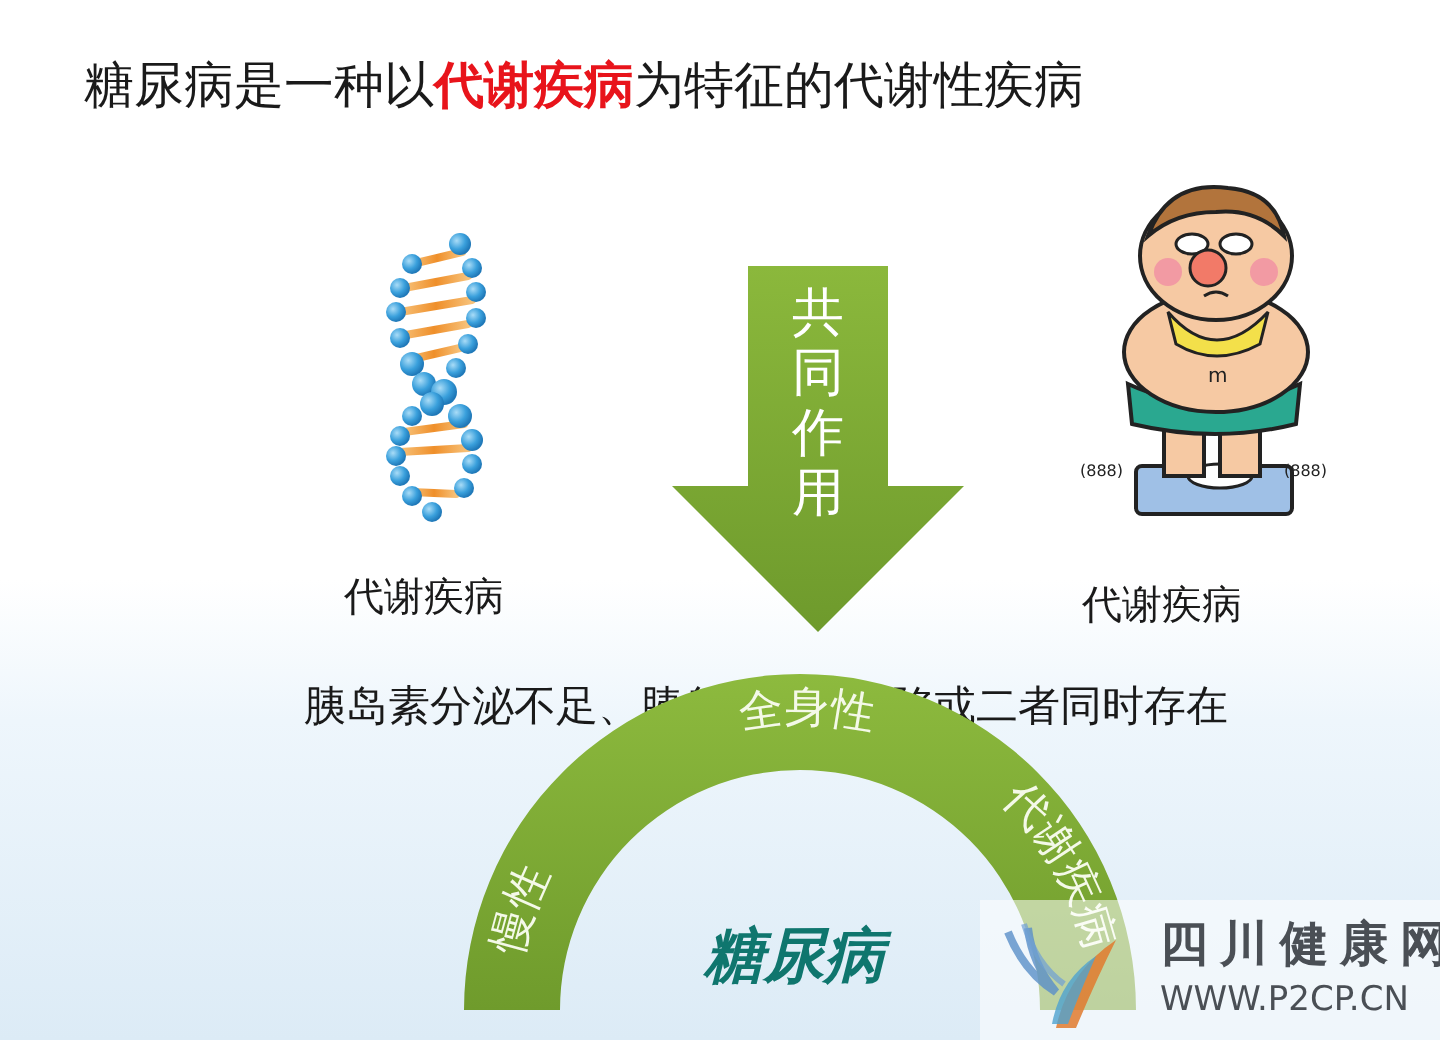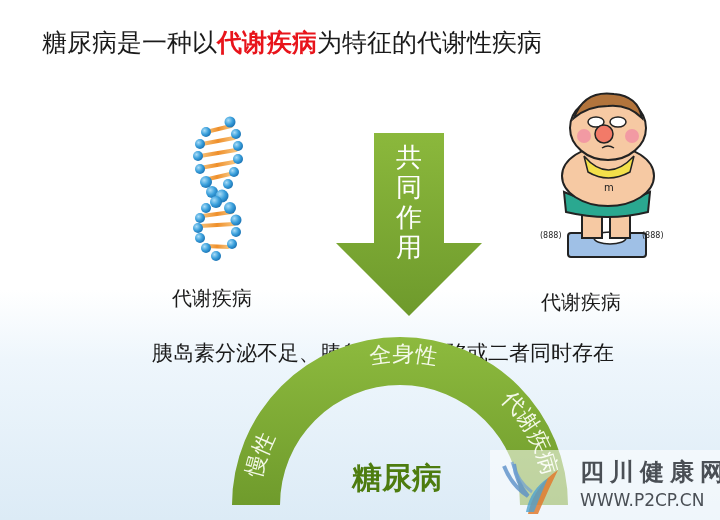--- a/index.html
+++ b/index.html
@@ -13,21 +13,21 @@
     left:42px; top:26px; font-size:25px; color:#1a1a1a; white-space:nowrap; letter-spacing:0px;
   }
   .title .hl { color:#e8141b; font-weight:bold; }
   .label { font-size:20px; color:#1a1a1a; white-space:nowrap; }
   .arrow-text {
     left:374px; top:142px; width:70px; text-align:center;
     color:#ffffff; font-size:26px; line-height:30px;
   }
   .arrow-text span { display:block; }
   .mechanism { left:152px; top:339px; font-size:21px; color:#1a1a1a; white-space:nowrap; }
-  .disease { left:352px; top:458px; font-size:30px; font-weight:bold; color:#4d7c0f; }
+  .disease { left:352px; top:458px; font-size:30px; font-weight:bold; color:#0f766e;font-style:italic; }
   .watermark {
     left:490px; top:450px; width:230px; height:70px;
     background: rgba(255,255,255,0.55);
   }
   .wm-name { left:580px; top:456px; font-size:24px; font-weight:bold; color:#4a4f55; letter-spacing:6px; white-space:nowrap; }
   .wm-url { left:580px; top:490px; font-size:17px; color:#4a4f55; white-space:nowrap;text-align:right; }
 </style>
 </head>
 <body>
 

